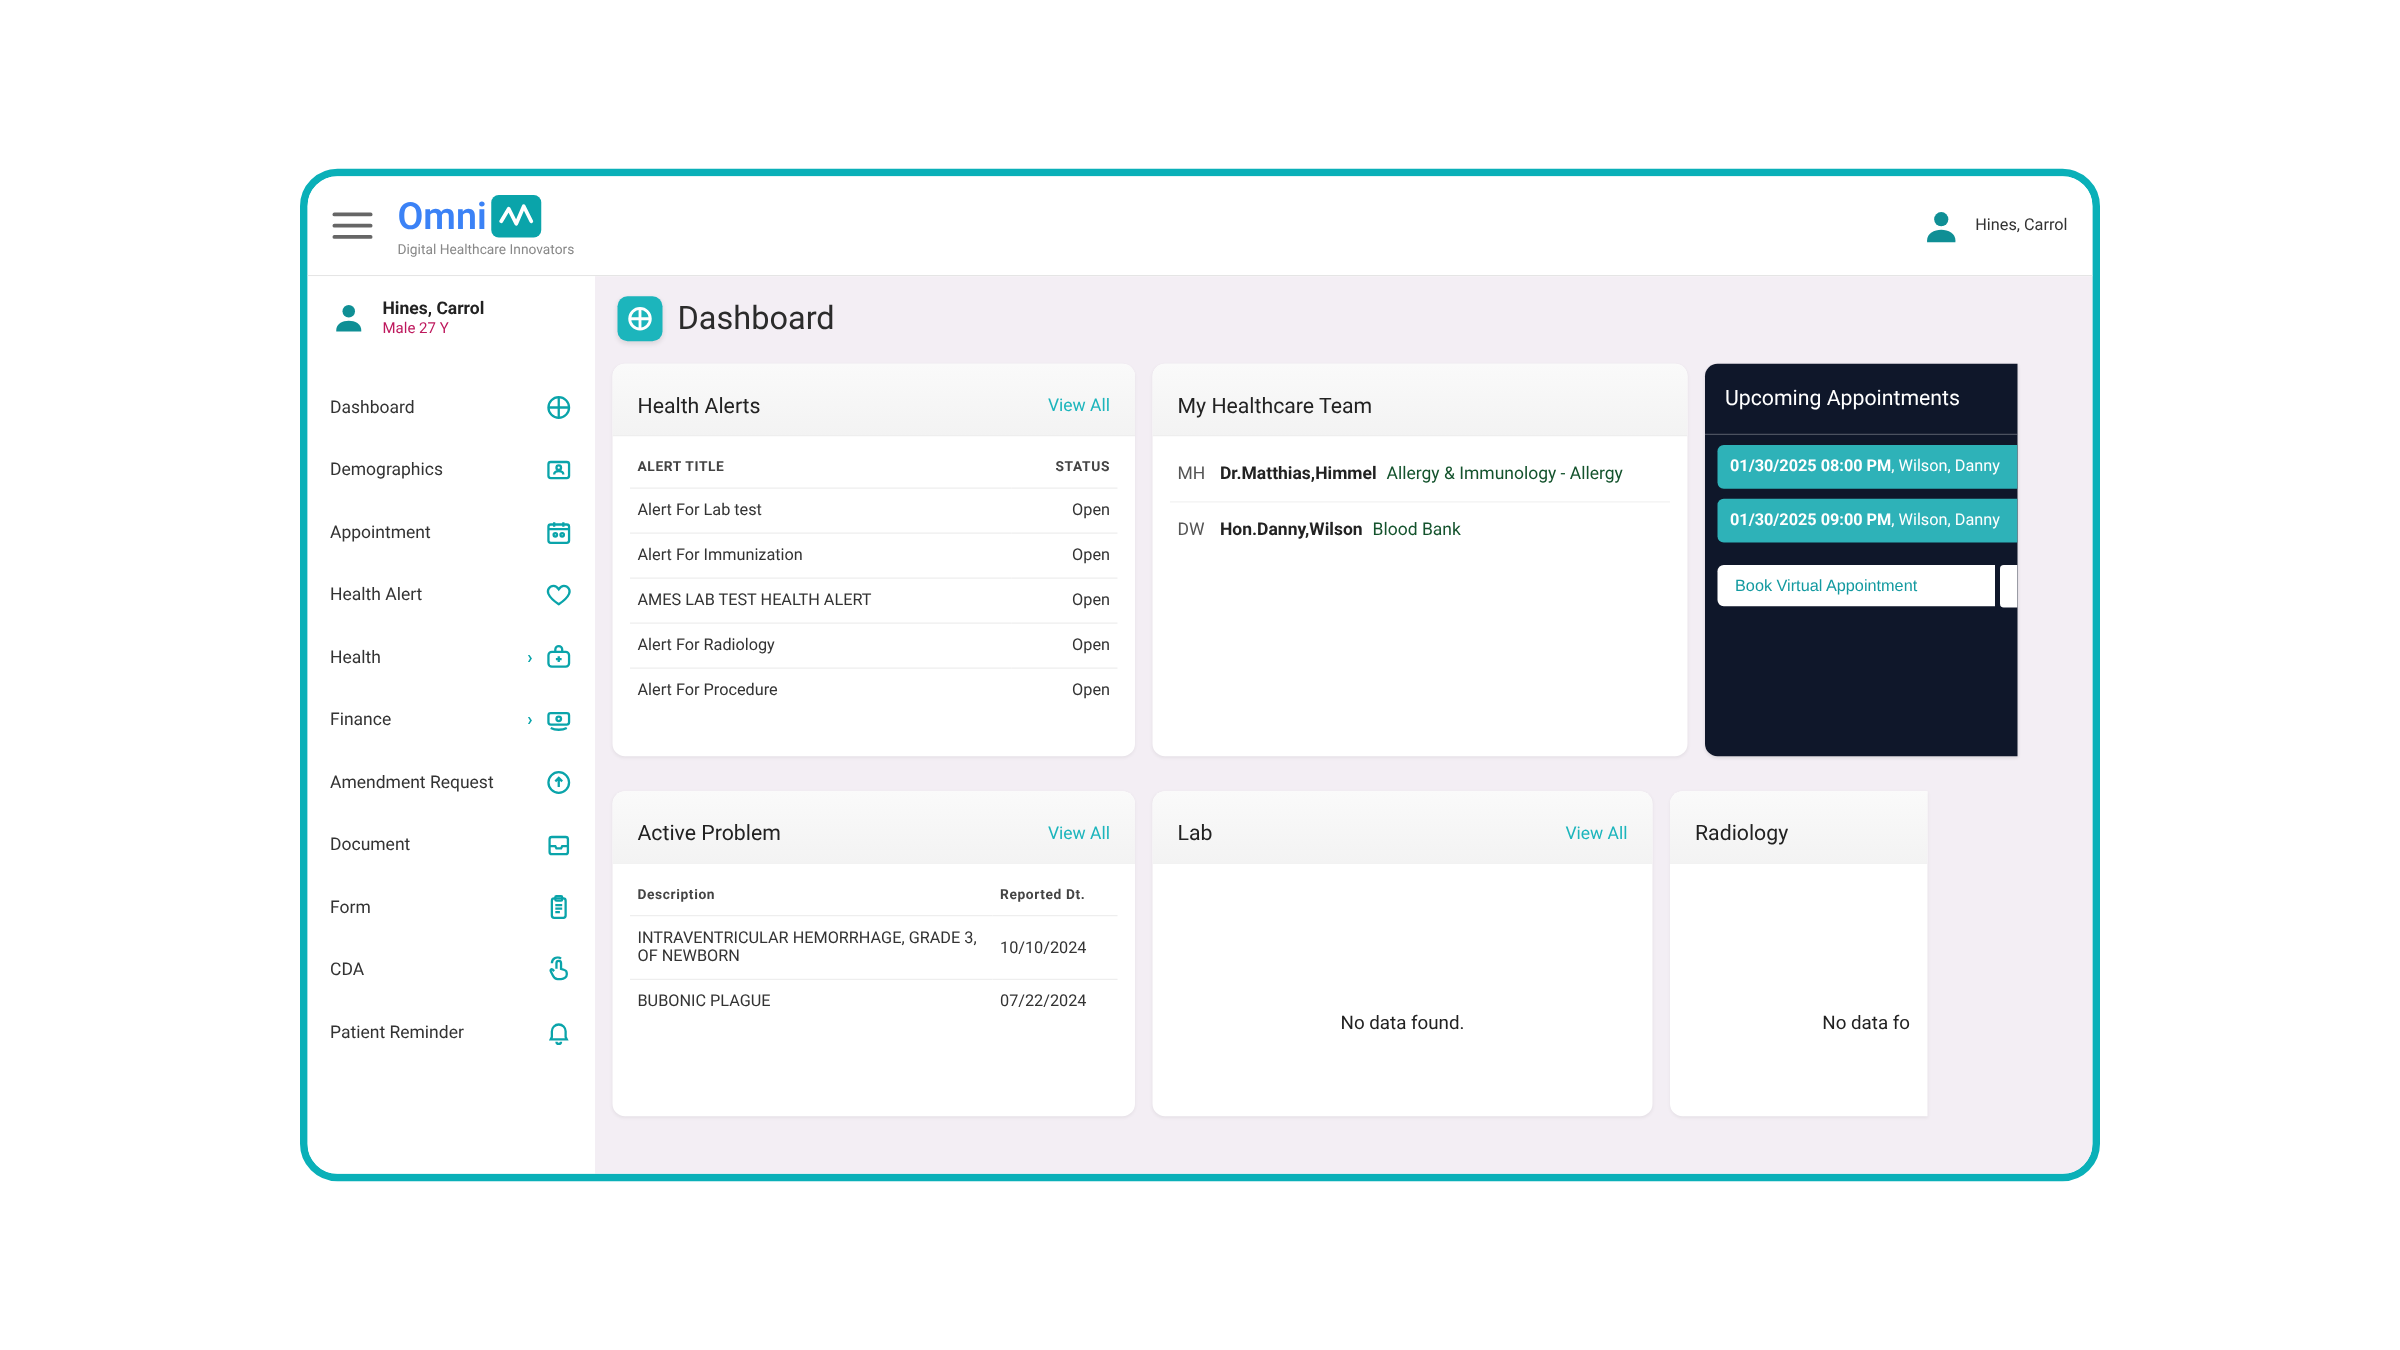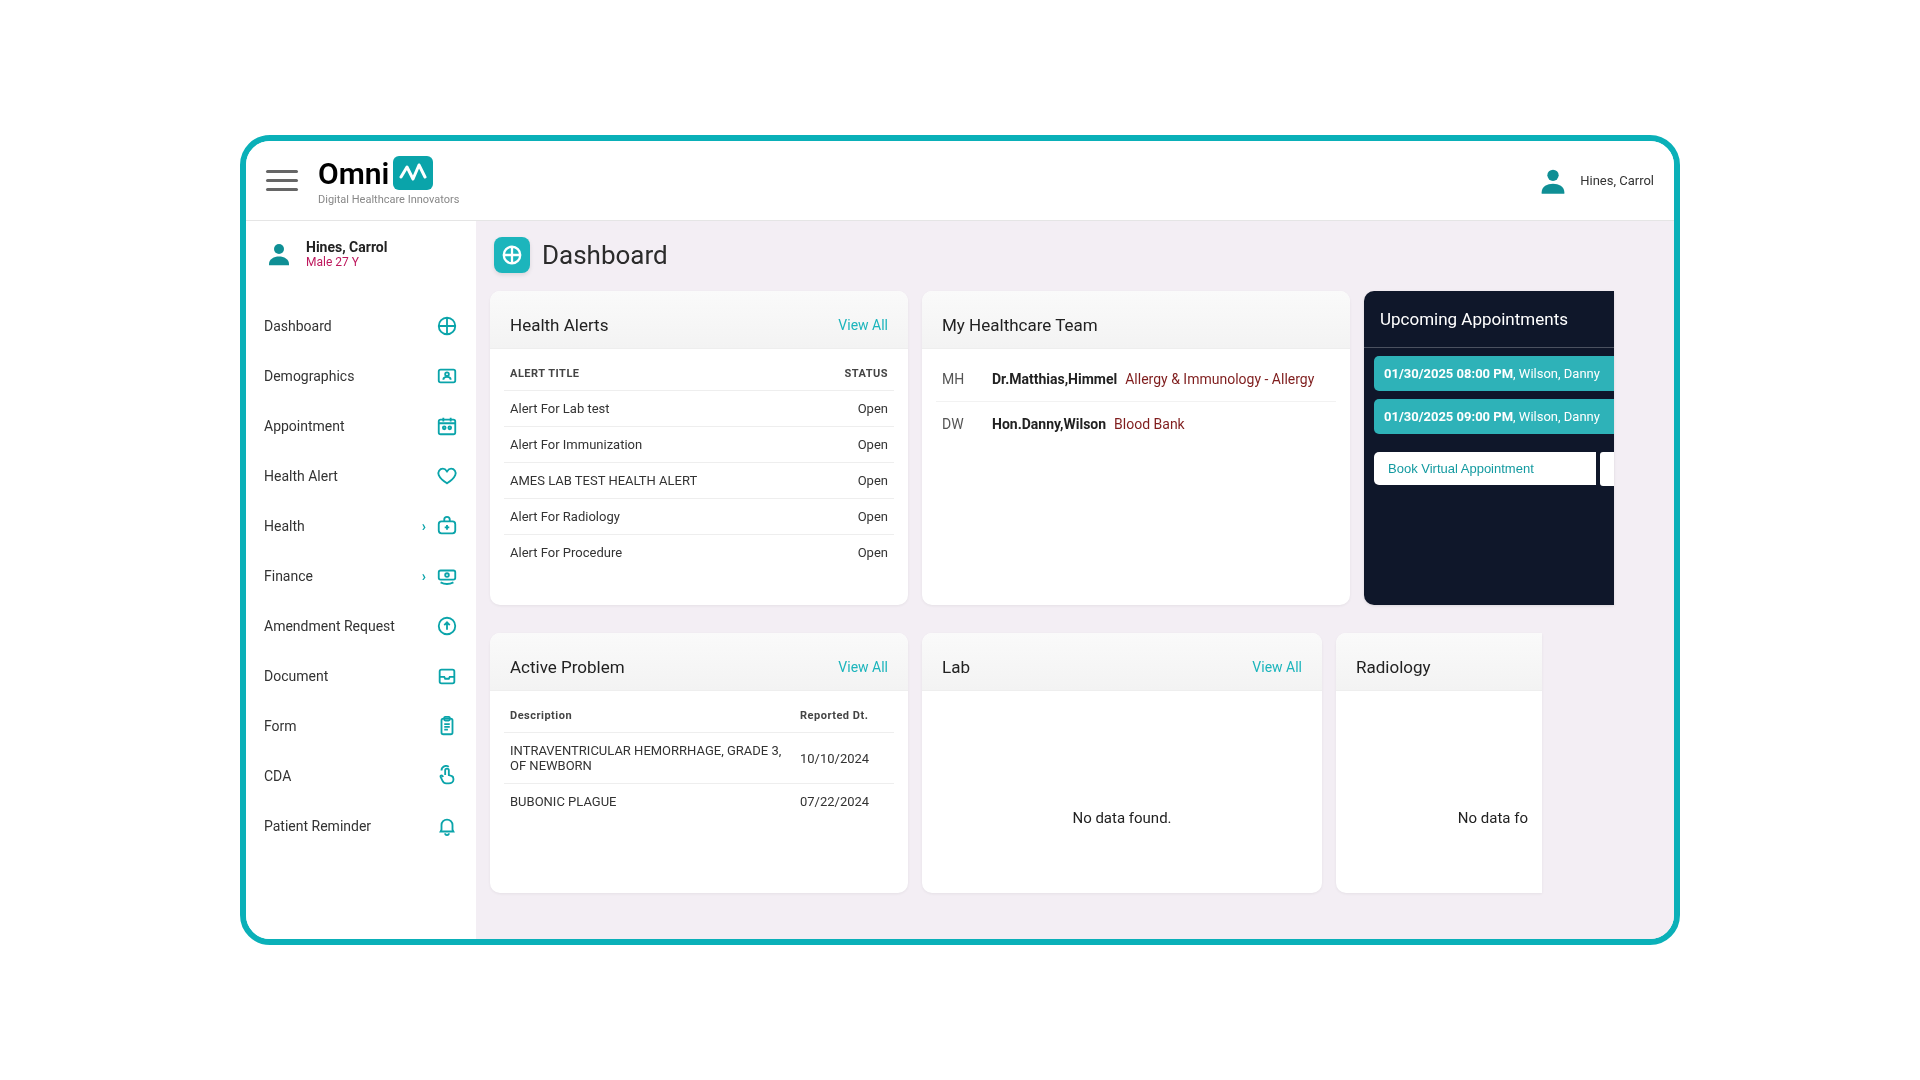--- a/index.html
+++ b/index.html
@@ -30,21 +30,21 @@
     background:#fff;
   }
   .hamburger {
     width: 32px; height: 32px;
     display:flex; flex-direction:column; justify-content:center; gap:6px;
     cursor:pointer;
     margin-right: 20px;
   }
   .hamburger span { height:3px; background:#666; border-radius:2px; }
   .logo { display:flex; flex-direction:column; }
-  .logo-top { display:flex; align-items:center; font-size:30px; font-weight:600; color:#000000;}
+  .logo-top { display:flex; align-items:center; font-size:30px; font-weight:600; color:#3b82f6;}
   .logo-mark {
     width:40px; height:34px; background:#0aa4aa; border-radius:6px;
     margin-left:4px; position:relative;
     display:flex; align-items:center; justify-content:center;
   }
   .logo-mark svg { width:28px; height:20px; }
   .logo-sub { font-size:11px; color:#888; margin-top:2px; }
   .topbar-spacer { flex:1; }
   .top-user { display:flex; align-items:center; gap:10px; font-size:13px; color:#333; }
   .avatar-big { width:34px; height:34px; }
@@ -112,25 +112,25 @@
   }
   .view-all { color:#1cb5bc; font-size:14px; cursor:pointer; }
   .card-body { padding: 8px 14px; flex:1; overflow:hidden; }
 
   .tbl { width:100%; border-collapse:collapse; font-size:13px; }
   .tbl th { text-align:left; font-size:11px; letter-spacing:.5px; color:#444; padding:10px 6px; font-weight:700;}
   .tbl td { padding:10px 6px; border-top:1px solid #eee; color:#333;}
   .tbl td.right { text-align:right; color:#333;}
   .tbl th.right { text-align:right;}
 
-  .team-row { display:flex; align-items:center; gap:16px; padding:14px 6px; border-bottom:1px solid #f2f2f2; font-size:14px;}
+  .team-row { display:flex; align-items:center; padding:14px 6px; border-bottom:1px solid #f2f2f2; font-size:14px;}
   .team-row:last-child { border-bottom:none; }
   .initials { color:#555; width:34px; font-size:14px; }
   .doc-name { font-weight:700; color:#222; }
-  .doc-spec { color:#7f1d1d; margin-left:8px;}
+  .doc-spec { color:#14532d; margin-left:8px;}
 
   
   .appt-card {
     background:#0f172a;
     border-radius:10px 0 0 10px;
     color:#fff;
     width: 250px;
     height:314px;
     overflow:hidden;
     display:flex; flex-direction:column;

